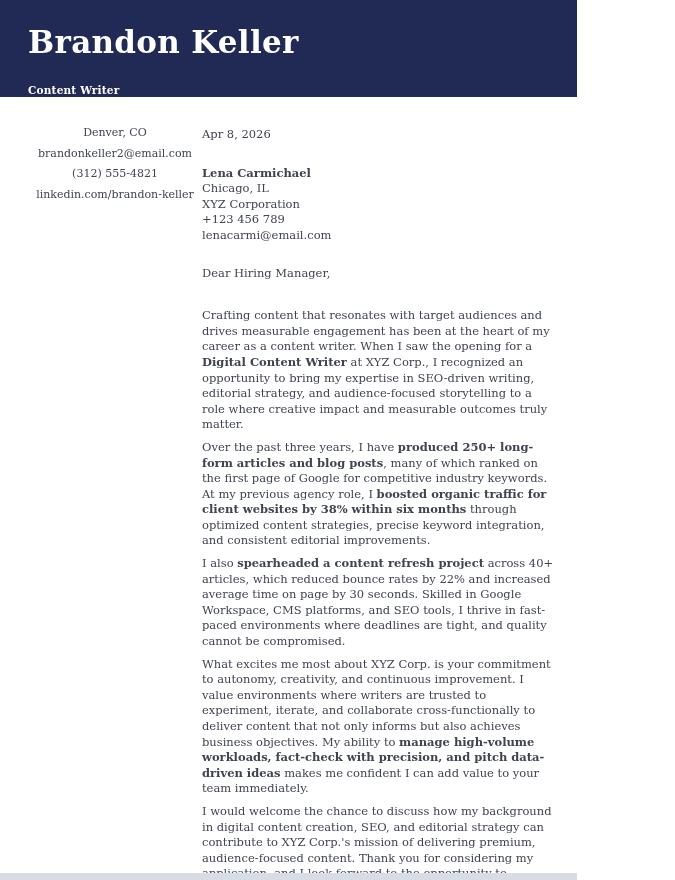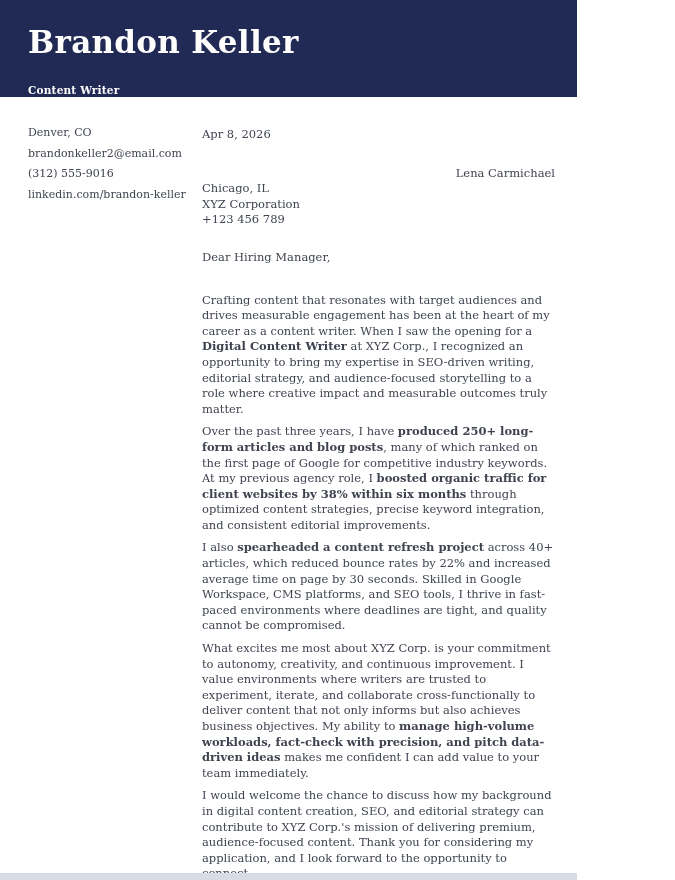--- a/index.html
+++ b/index.html
@@ -17,29 +17,29 @@
     flex: 0 0 auto;
   }
   .name { font-size: 31px; font-weight: 700; letter-spacing: 0.3px; line-height: 36px; }
   .job-title { font-size: 10.5px; font-weight: 700; margin-top: 24px; letter-spacing: 0.2px; }
   .content { flex: 1 1 auto; display: flex; padding-top: 30px; box-sizing: border-box; }
   .sidebar {
     width: 202px; box-sizing: border-box; padding-left: 28px;
     font-size: 11px; color: var(--body-text, #3f4450); flex: 0 0 auto;
   }
   .contact-list { list-style: none; margin: 0; padding: 0; }
-  .contact-list li { line-height: 12px; margin-bottom: 8.5px; white-space: nowrap; }
+  .contact-list li { line-height: 12px; margin-bottom: 8.5px; white-space: nowrap; text-align: center; }
   .main {
     width: 428px; box-sizing: border-box; padding-right: 22px;
     font-size: 11.5px; color: var(--body-text, #3f4450); line-height: 15.6px;
   }
   .letter-date { margin: 0 0 23px 0; }
   .recipient { margin: 0 0 22px 0; }
   .recipient div { line-height: 15.6px; }
-  .recipient-name { font-weight: 400; text-align: right; }
+  .recipient-name { font-weight: 700; }
   .subject { margin: 0 0 22px 0; }
   .salutation { margin: 0 0 27px 0; }
   .main p.body-par { margin: 4px 0 7px 0; }
   .main strong { font-weight: 700; color: var(--body-text, #3f4450); }
   .closing { margin: 21px 0 9px 0; }
   .footer-bar {
     position: absolute; left: 0; right: 0; bottom: 0; height: 7px;
     background: var(--footer-bar, #d8dde5);
   }
 </style>
@@ -52,33 +52,34 @@
     <div class="name">Brandon Keller</div>
     <div class="job-title">Content Writer</div>
   </div>
 
   <div class="content">
 
     <div class="sidebar">
       <ul class="contact-list">
         <li>Denver, CO</li>
         <li>brandonkeller2@email.com</li>
-        <li>(312) 555-9016</li>
+        <li>(312) 555-4821</li>
         <li>linkedin.com/brandon-keller</li>
       </ul>
     </div>
 
     <div class="main">
       <div class="letter-date">Apr 8, 2026</div>
 
       <div class="recipient">
         <div class="recipient-name">Lena Carmichael</div>
         <div>Chicago, IL</div>
         <div>XYZ Corporation</div>
         <div>+123 456 789</div>
+        <div>lenacarmi@email.com</div>
       </div>
 
 
       <div class="salutation">Dear Hiring Manager,</div>
 
       <p class="body-par"><span>Crafting content that resonates with target audiences and drives measurable engagement has been at the heart of my career as a content writer. When I saw the opening for a </span><strong>Digital Content Writer</strong><span> at XYZ Corp., I recognized an opportunity to bring my expertise in SEO-driven writing, editorial strategy, and audience-focused storytelling to a role where creative impact and measurable outcomes truly matter.</span></p>
       <p class="body-par"><span>Over the past three years, I have </span><strong>produced 250+ long-form articles and blog posts</strong><span>, many of which ranked on the first page of Google for competitive industry keywords. At my previous agency role, I </span><strong>boosted organic traffic for client websites by 38% within six months</strong><span> through optimized content strategies, precise keyword integration, and consistent editorial improvements.</span></p>
       <p class="body-par"><span>I also </span><strong>spearheaded a content refresh project</strong><span> across 40+ articles, which reduced bounce rates by 22% and increased average time on page by 30 seconds. Skilled in Google Workspace, CMS platforms, and SEO tools, I thrive in fast-paced environments where deadlines are tight, and quality cannot be compromised.</span></p>
       <p class="body-par"><span>What excites me most about XYZ Corp. is your commitment to autonomy, creativity, and continuous improvement. I value environments where writers are trusted to experiment, iterate, and collaborate cross-functionally to deliver content that not only informs but also achieves business objectives. My ability to </span><strong>manage high-volume workloads, fact-check with precision, and pitch data-driven ideas</strong><span> makes me confident I can add value to your team immediately.</span></p>
       <p class="body-par"><span>I would welcome the chance to discuss how my background in digital content creation, SEO, and editorial strategy can contribute to XYZ Corp.'s mission of delivering premium, audience-focused content. Thank you for considering my application, and I look forward to the opportunity to connect.</span></p>

